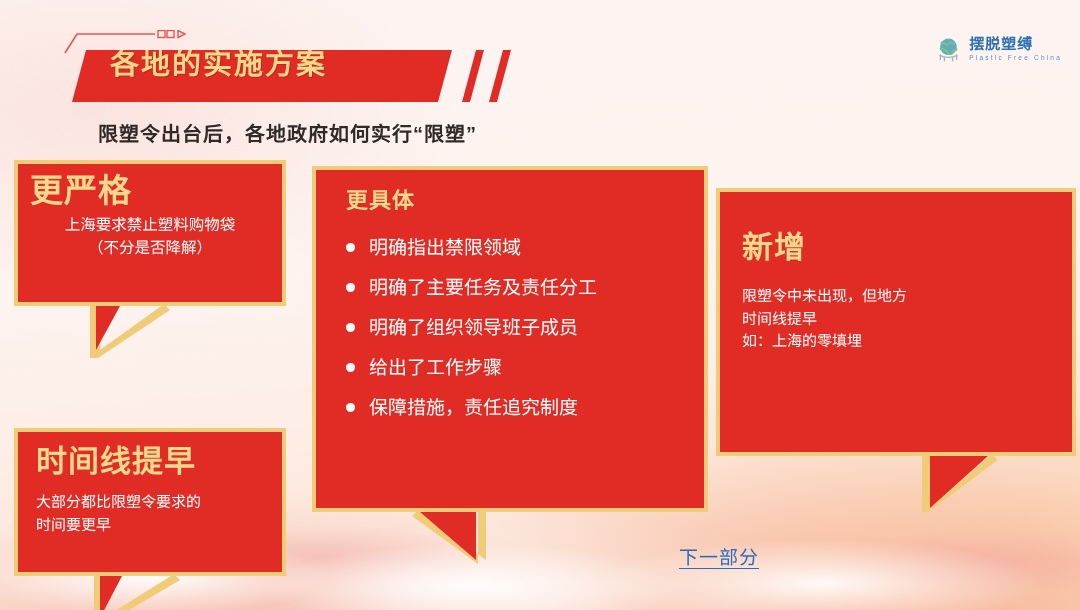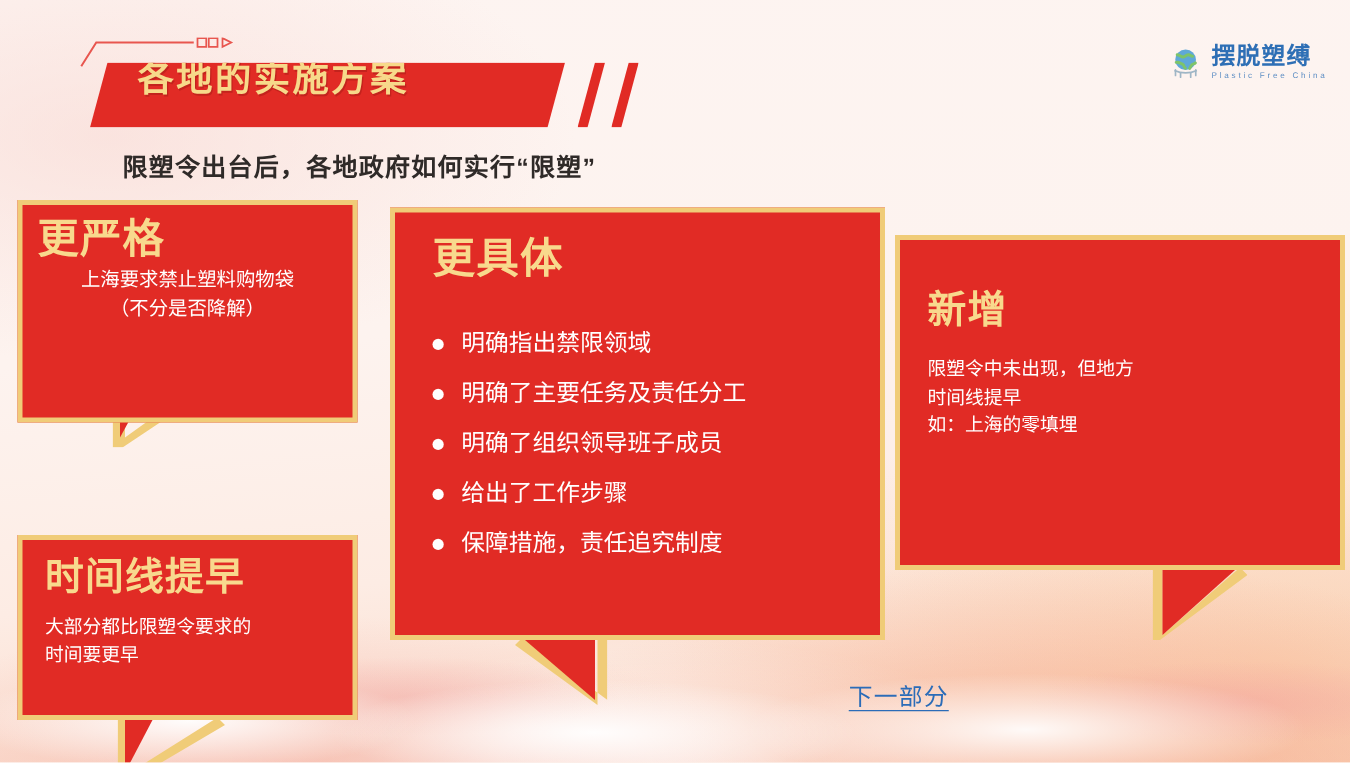--- a/index.html
+++ b/index.html
@@ -48,37 +48,37 @@
   .slash.s2{left:489px;width:22px;clip-path:polygon(14px 0,22px 0,8px 52px,0 52px);}
   .subtitle{
     position:absolute;left:98px;top:118px;
     font-size:20px;font-weight:bold;color:#2f2a28;letter-spacing:1px;
   }
 
   
   .logo{position:absolute;right:18px;top:36px;display:flex;align-items:center;gap:7px;}
   .logo-mark{width:27px;height:27px;flex:0 0 auto;}
   .logo-words{display:flex;flex-direction:column;line-height:1;}
-  .logo-cn{font-size:19px;font-weight:bold;color:#2e6fb5;letter-spacing:1px;}
+  .logo-cn{font-size:15px;font-weight:bold;color:#2e6fb5;letter-spacing:1px;font-family:Liberation Serif, serif;}
   .logo-en{font-size:6.5px;color:#5f8fc4;letter-spacing:2.2px;margin-top:3px;}
 
   
   .bubble{position:absolute;}
   .bubble .body{
     position:absolute;inset:0;
     background:#e12b25;border:4px solid #f0cc78;box-sizing:border-box;
   }
   .bubble .tail{position:absolute;width:0;height:0;}
   .bubble .content{position:absolute;inset:0;box-sizing:border-box;}
 
   .card-head{color:#f8d98d;font-weight:bold;line-height:1;}
   .card-line{color:#fff;line-height:1.5;}
 
   
-  #card-stricter{left:14px;top:160px;width:272px;height:178px;}
+  #card-stricter{left:14px;top:160px;width:272px;height:146px;}
   #card-stricter .tail{
     left:82px;top:146px;
     border-left:24px solid #e12b25;border-right:40px solid transparent;
     border-bottom:44px solid transparent;
   }
   #card-stricter .tail-edge{
     position:absolute;left:76px;top:142px;width:80px;height:56px;
     background:#f0cc78;
     clip-path:polygon(0 0,10px 0,10px 48px,74px 2px,80px 8px,8px 56px,0 56px);
   }
@@ -108,21 +108,21 @@
     left:108px;top:346px;
     border-left:0 solid transparent;border-right:56px solid #e12b25;
     border-bottom:48px solid transparent;
   }
   #card-specific .tail-edge{
     position:absolute;left:100px;top:342px;width:74px;height:58px;
     background:#f0cc78;
     clip-path:polygon(66px 0,74px 0,74px 52px,6px 2px,0 8px,66px 56px,66px 0);
   }
   #card-specific .content{padding:24px 26px 0 34px;}
-  #card-specific .card-head{font-size:34px;letter-spacing:1px;margin-bottom:42px;}
+  #card-specific .card-head{font-size:22px;letter-spacing:1px;margin-bottom:26px;}
   .bullets{list-style:none;margin:0;padding:0;}
   .bullets li{
     display:flex;align-items:center;gap:14px;
     color:#fff;font-size:19px;line-height:1;margin-bottom:21px;
   }
   .dot{width:9px;height:9px;border-radius:50%;background:#fff;flex:0 0 auto;}
 
   
   #card-new{left:716px;top:188px;width:360px;height:268px;}
   #card-new .tail{

